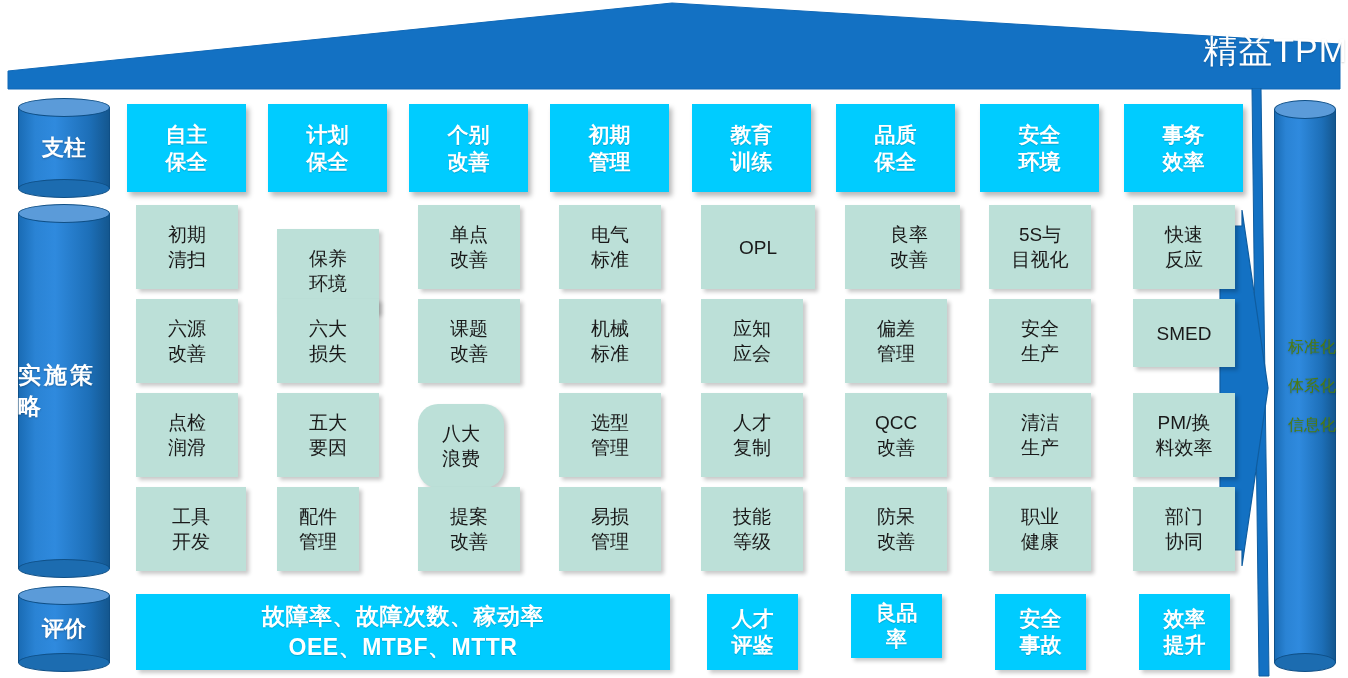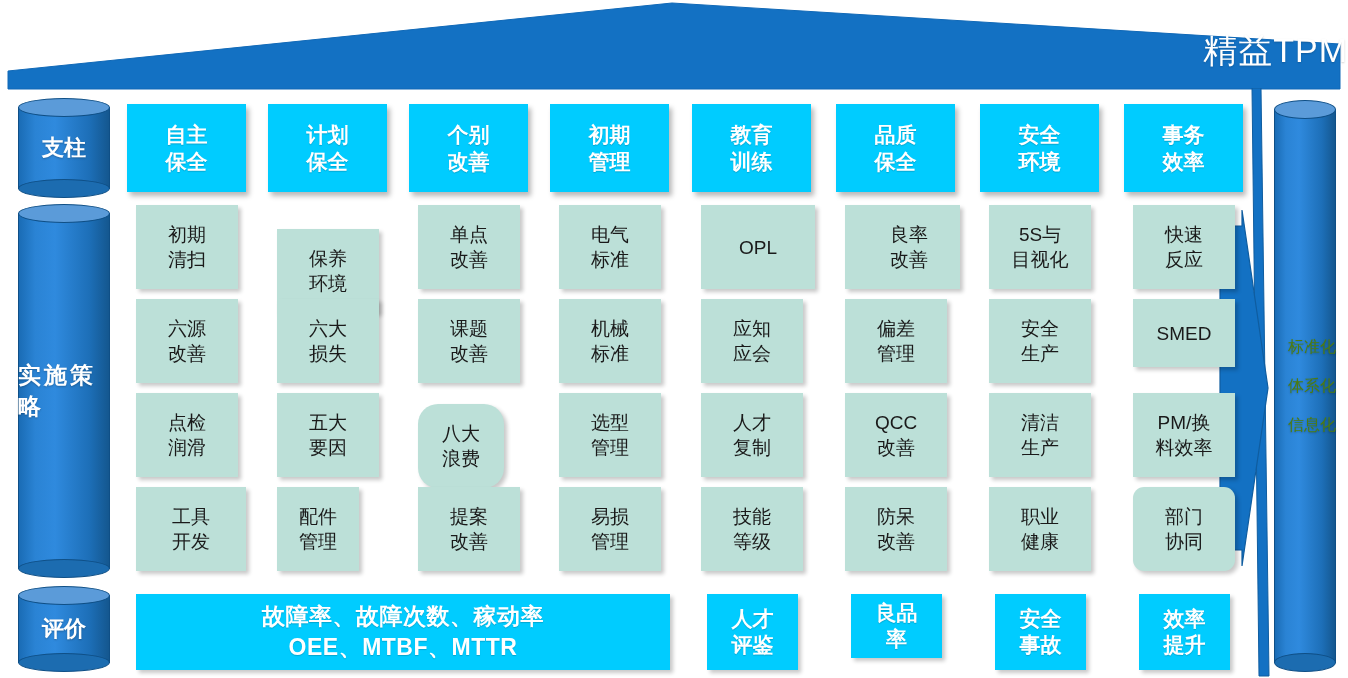--- a/index.html
+++ b/index.html
@@ -212,21 +212,21 @@
   <div class="cell nowrap-lines" style="left:989px;top:393px;width:102px;height:84px;">清洁
 生产</div>
   <div class="cell nowrap-lines" style="left:1133px;top:205px;width:102px;height:84px;">快速
 反应</div>
 
   <div class="cell nowrap-lines" style="left:989px;top:487px;width:102px;height:84px;">职业
 健康</div>
   <div class="cell nowrap-lines" style="left:1133px;top:299px;width:102px;height:68px;">SMED</div>
   <div class="cell nowrap-lines" style="left:1133px;top:393px;width:102px;height:84px;">PM/换
 料效率</div>
-  <div class="cell nowrap-lines" style="left:1133px;top:487px;width:102px;height:84px;border-radius:11px;">部门
+  <div class="cell nowrap-lines" style="left:1133px;top:487px;width:102px;height:84px;">部门
 协同</div>
 
   <div class="eval nowrap-lines" id="eval-wide" style="left:136px;top:594px;width:534px;height:76px;">故障率、故障次数、稼动率
 OEE、MTBF、MTTR</div>
 
   <div class="eval eval-small nowrap-lines" style="left:707px;top:594px;width:91px;height:76px;">人才
 评鉴</div>
   <div class="eval eval-small nowrap-lines" style="left:851px;top:594px;width:91px;height:64px;">良品
 率</div>
   <div class="eval eval-small nowrap-lines" style="left:995px;top:594px;width:91px;height:76px;">安全

